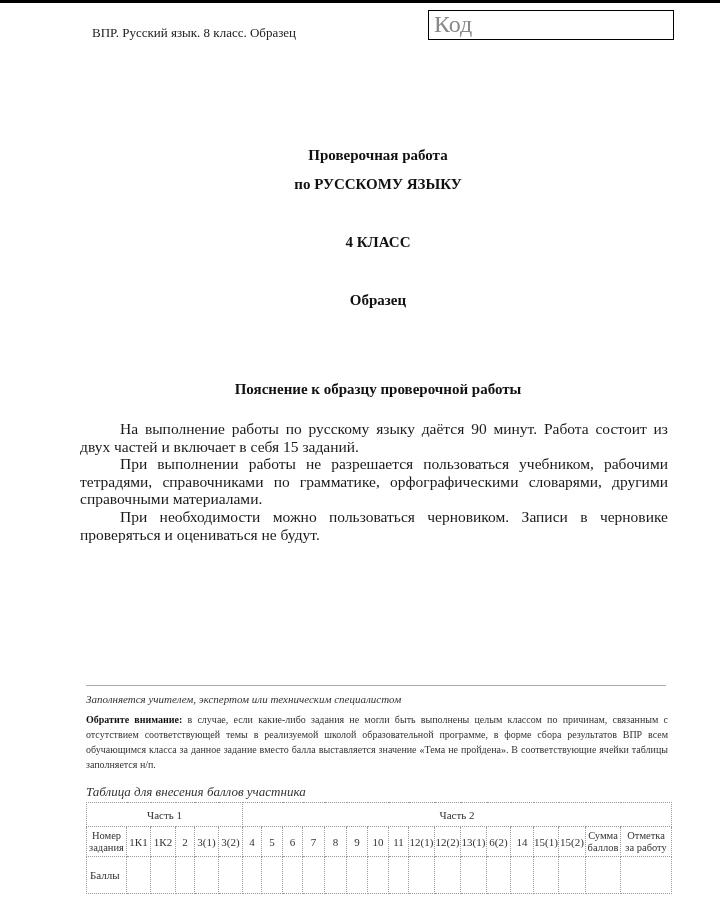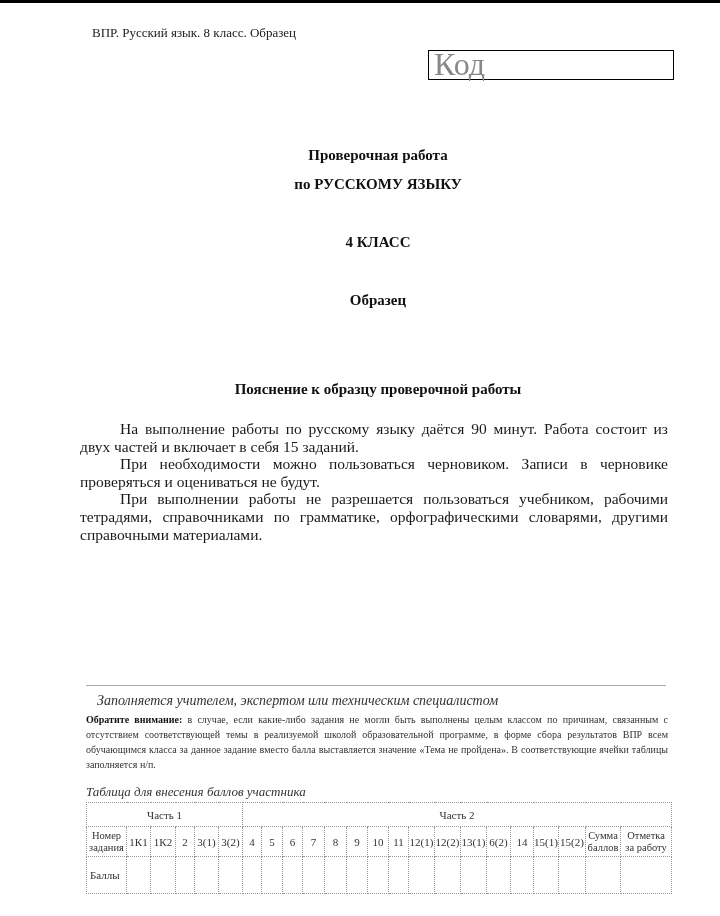--- a/index.html
+++ b/index.html
@@ -5,36 +5,36 @@
     html, body { margin: 0; padding: 0; }
     body {
       width: 720px; height: 916px; background: #ffffff; position: relative; overflow: hidden;
       font-family: "Liberation Serif", serif; color: #111;
     }
     .topbar { position: absolute; left: 0; top: 0; width: 720px; height: 3px; background: #000; }
     .header-text { position: absolute; left: 92px; top: 25px; font-size: 13px; color: #222; }
     .code-box {
       position: absolute; left: 428px; top: 10px; width: 246px; height: 30px;
       border: 1.5px solid #000; box-sizing: border-box; padding-left: 5px;
-      font-size: 32px; line-height: 27px; color: #888; margin-top: 40px;
+      font-size: 24px; line-height: 27px; color: #888;
     }
     .center { position: absolute; left: 0; width: 756px; text-align: center; font-weight: bold; font-size: 15px; }
     .t1 { top: 147px; }
     .t2 { top: 176px; }
     .t3 { top: 234px; }
     .t4 { top: 292px; }
     .t5 { top: 381px; }
     .body-text {
       position: absolute; left: 80px; top: 420px; width: 588px; font-size: 15.5px; line-height: 17.6px;
       text-align: justify; color: #1a1a1a;
     }
     .body-text p { margin: 0; text-indent: 40px; }
     .body-text p.p2 { text-indent: 48px; }
     .divider { position: absolute; left: 86px; top: 685px; width: 580px; height: 1px; background: #aaa; }
-    .note-italic { position: absolute; left: 97px; top: 693px; font-size: 14px; font-style: italic; color: #333; text-align: right; }
+    .note-italic { position: absolute; left: 86px; top: 693px; font-size: 11px; font-style: italic; color: #333; text-align: right; }
     .notice {
       position: absolute; left: 86px; top: 712px; width: 582px; font-size: 10px; line-height: 15px;
       text-align: justify; color: #333;
     }
     .notice b { color: #111; }
     .table-caption { position: absolute; left: 86px; top: 784px; font-size: 13px; font-style: italic; color: #333; }
     table.scores {
       position: absolute; left: 86px; top: 802px; border-collapse: collapse; font-size: 11px; color: #333;
       table-layout: fixed; width: 586px;
     }
@@ -56,22 +56,22 @@
 <div class="code-box">Код</div>
 
 <div class="center t1">Проверочная работа</div>
 <div class="center t2">по РУССКОМУ ЯЗЫКУ</div>
 <div class="center t3">4 КЛАСС</div>
 <div class="center t4">Образец</div>
 <div class="center t5">Пояснение к образцу проверочной работы</div>
 
 <div class="body-text">
   <p>На выполнение работы по русскому языку даётся 90 минут. Работа состоит из двух частей и включает в себя 15 заданий.</p>
+  <p>При выполнении работы не разрешается пользоваться учебником, рабочими тетрадями, справочниками по грамматике, орфографическими словарями, другими справочными материалами.</p>
   <p>При необходимости можно пользоваться черновиком. Записи в черновике проверяться и оцениваться не будут.</p>
-  <p>При выполнении работы не разрешается пользоваться учебником, рабочими тетрадями, справочниками по грамматике, орфографическими словарями, другими справочными материалами.</p>
 </div>
 
 <div class="divider"></div>
 <div class="note-italic">Заполняется учителем, экспертом или техническим специалистом</div>
 <div class="notice"><b>Обратите внимание:</b><span> в случае, если какие-либо задания не могли быть выполнены целым классом по причинам, связанным с отсутствием соответствующей темы в реализуемой школой образовательной программе, в форме сбора результатов ВПР всем обучающимся класса за данное задание вместо балла выставляется значение «Тема не пройдена». В соответствующие ячейки таблицы заполняется н/п.</span></div>
 <div class="table-caption">Таблица для внесения баллов участника</div>
 
 <table class="scores">
   <colgroup>
     <col style="width:40px">

